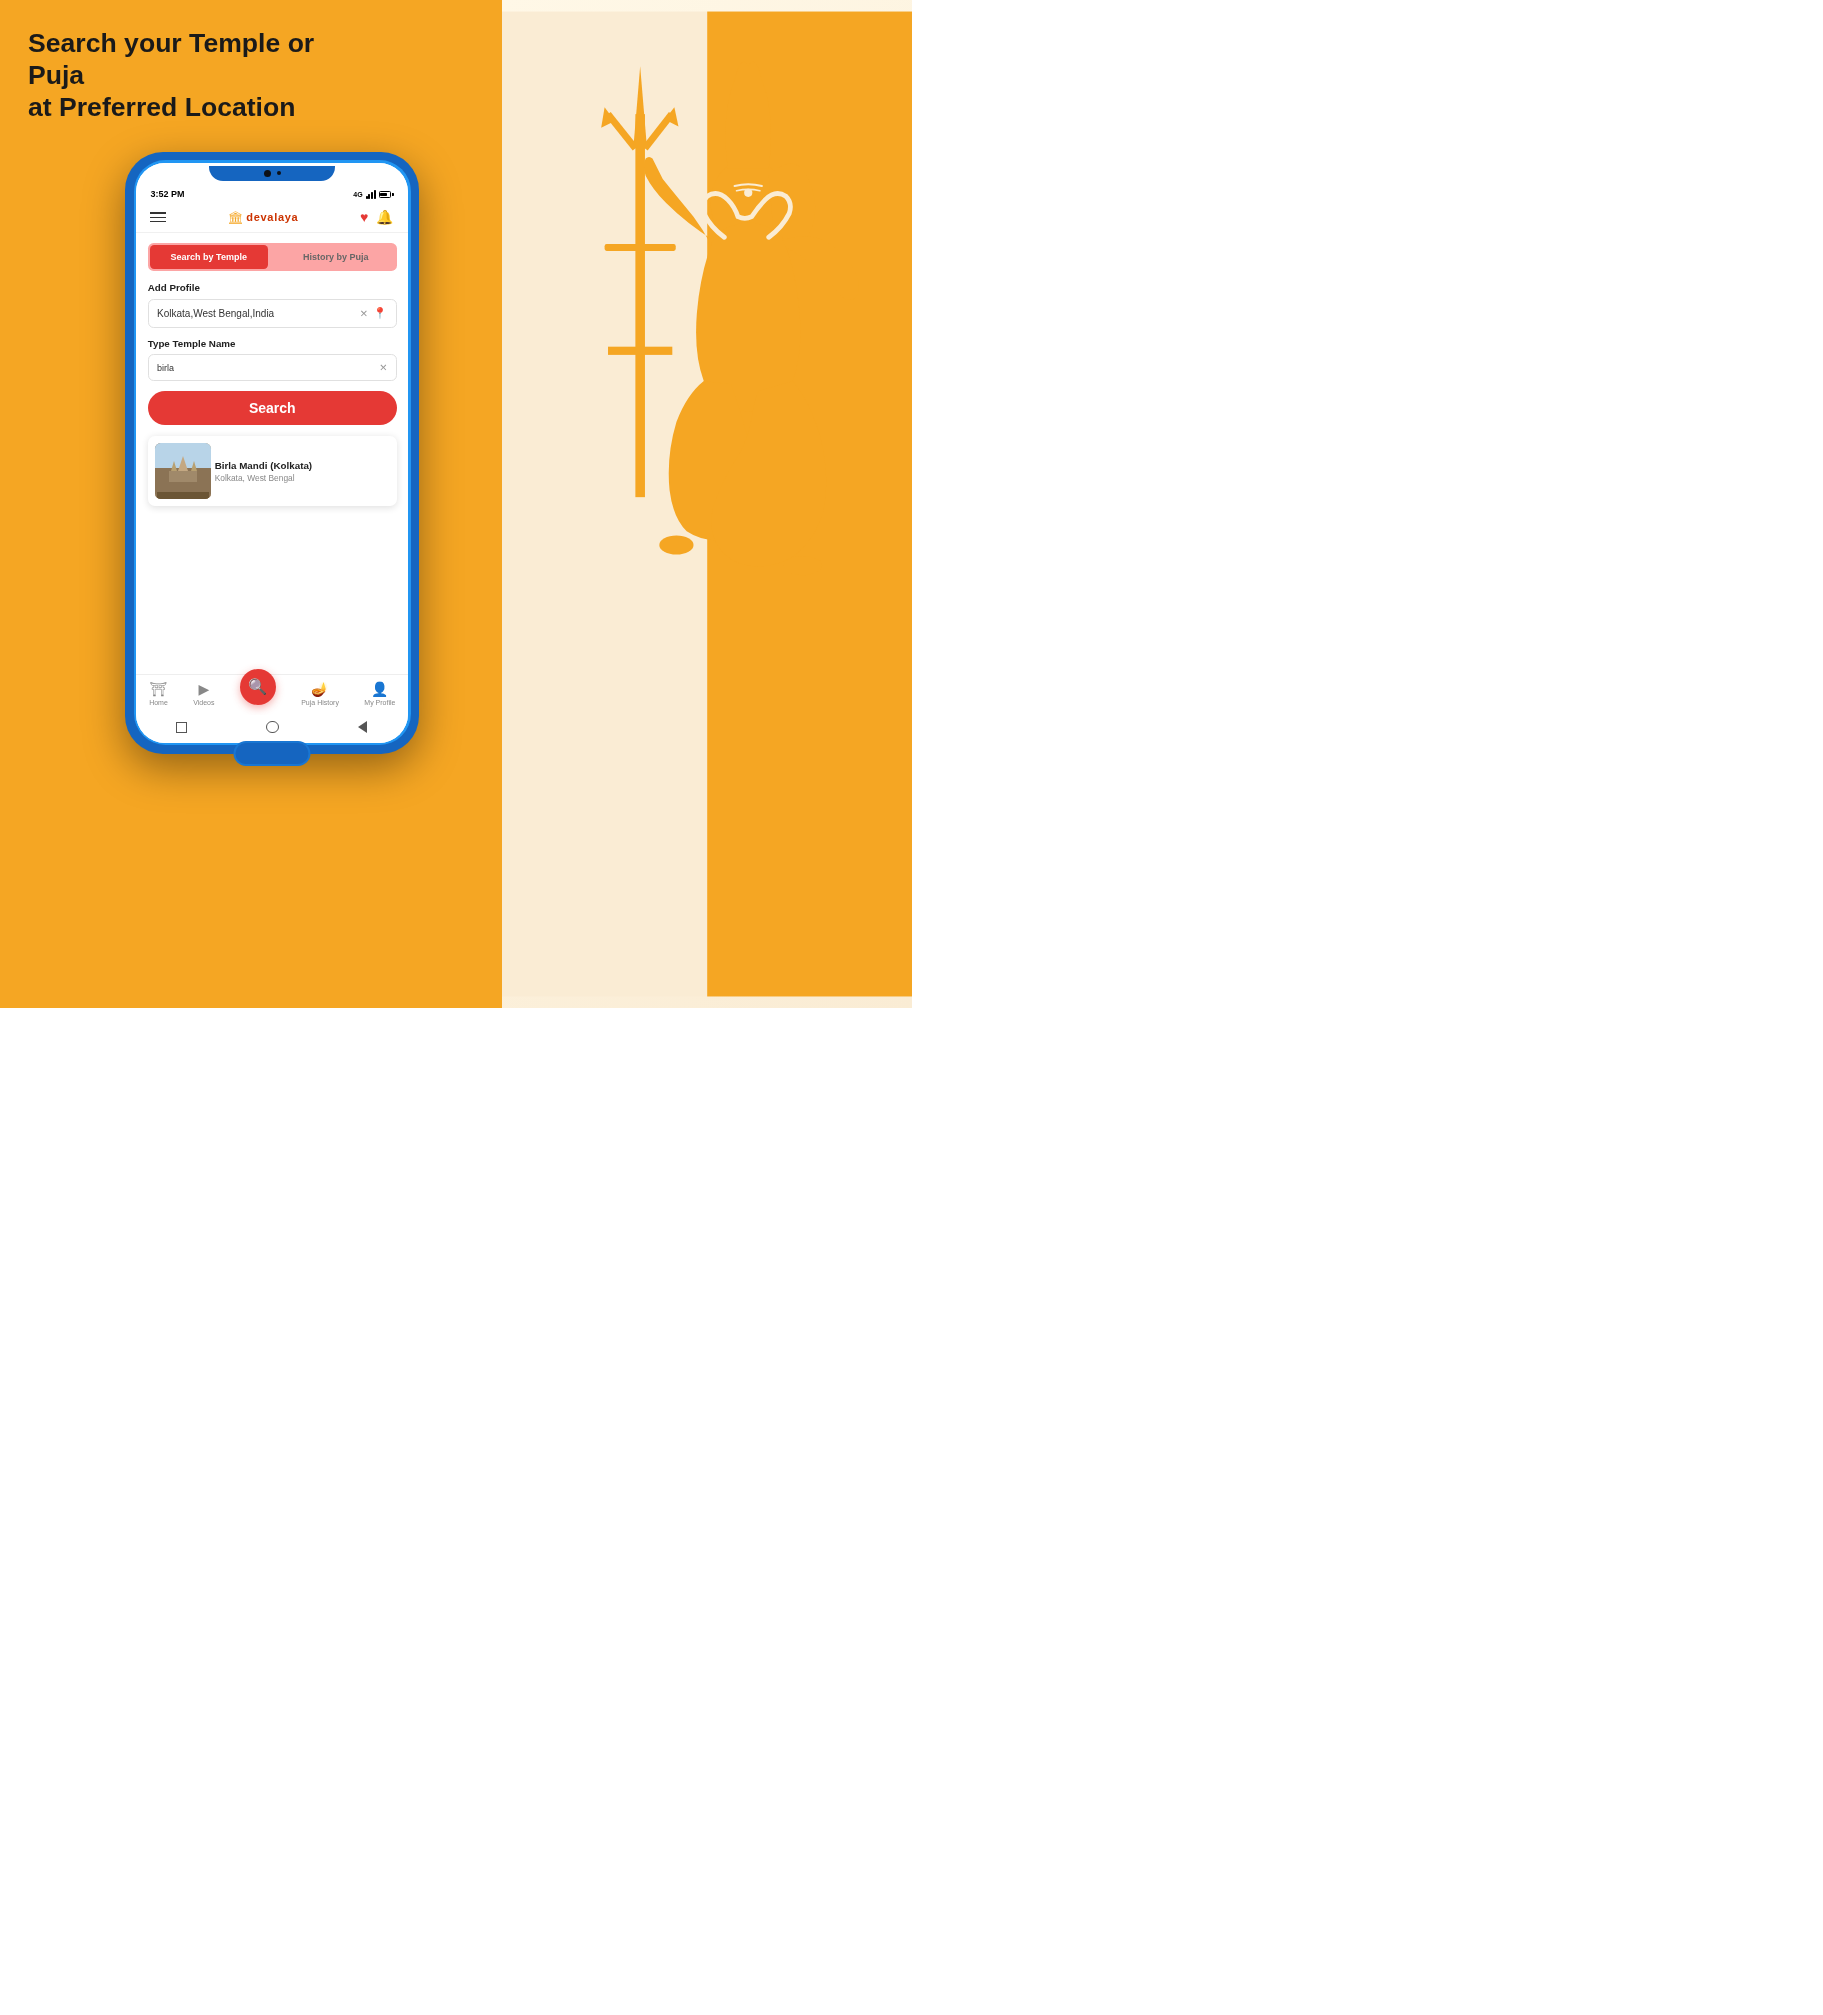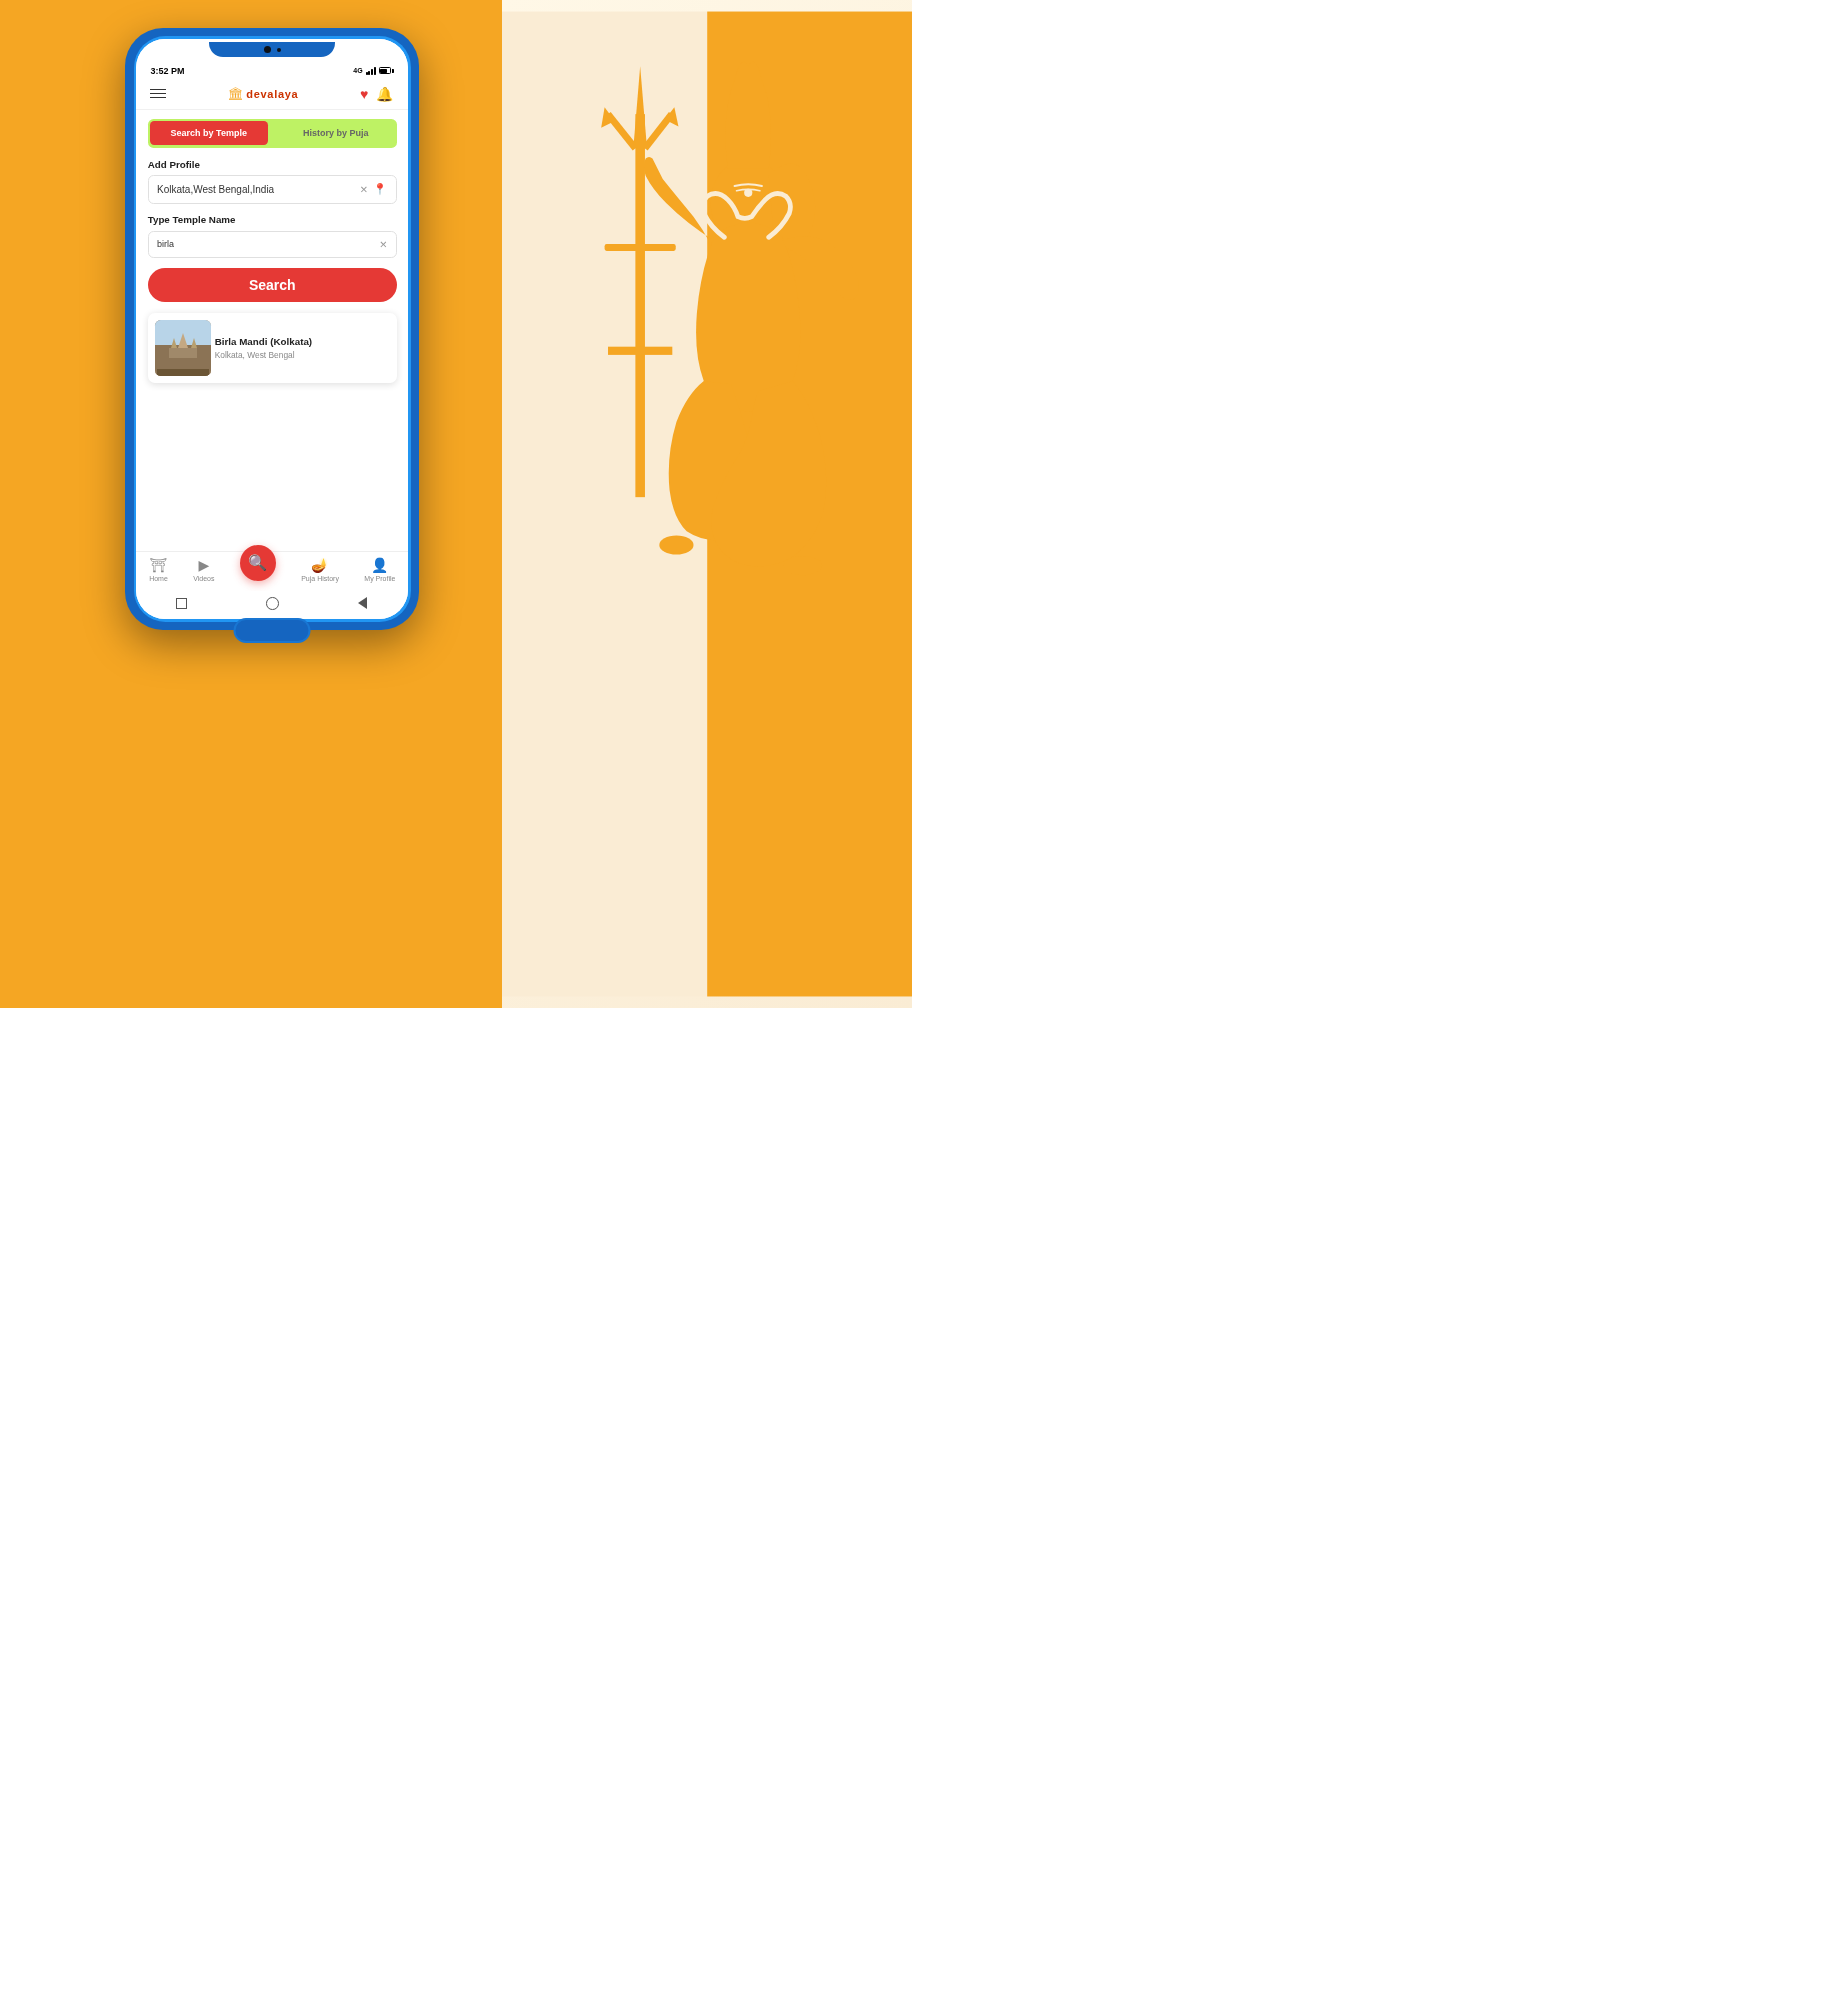--- a/index.html
+++ b/index.html
@@ -184,21 +184,21 @@
     
     .app-content {
       flex: 1;
       padding: 9.8px 11.2px;
       overflow: hidden;
     }
 
     
     .tab-switcher {
       display: flex;
-      background: #bef264;
+      background: #fca5a5;
       border-radius: 5.6px;
       padding: 2.1px;
       margin-bottom: 11.2px;
       gap: 9px;
     }
 
     .tab-btn {
       flex: 1;
       padding: 7px 5.6px;
       border-radius: 4.2px;
@@ -449,20 +449,24 @@
     .signal-bar {
       width: 2.1px;
       background: #000;
       border-radius: 0.7px;
     }
   </style>
 </head>
 <body>
 
 <div class="left-section">
+  <h1 class="headline">
+    <span>Search your Temple or Puja</span><br>
+    <span>at Preferred Location</span>
+  </h1>
 
   <div class="phone-wrapper">
     <div class="phone">
       <div class="phone-inner">
         <div class="phone-screen">
 
           <div class="camera-area">
             <div class="camera-bump">
               <div class="camera-dot"></div>
               <div class="camera-dot-small"></div>

